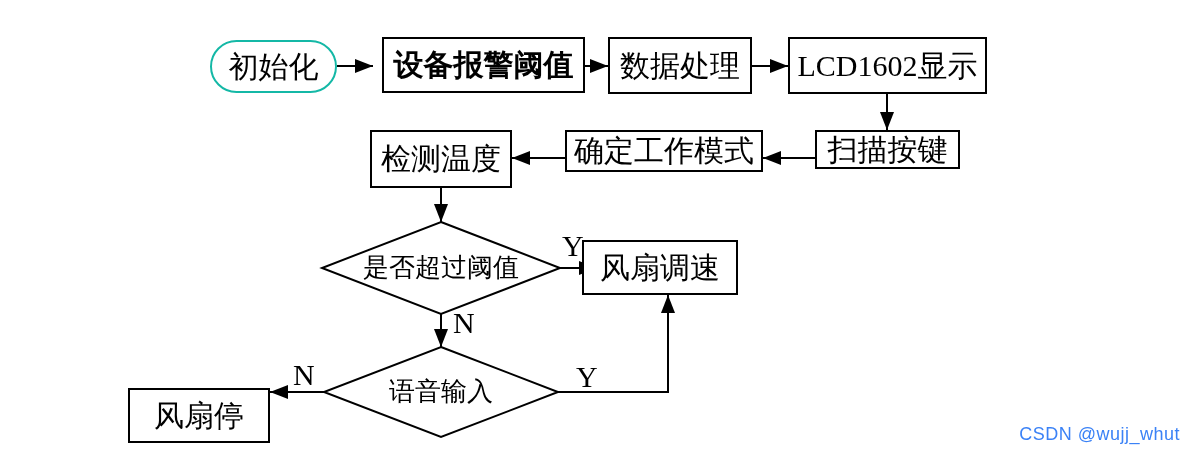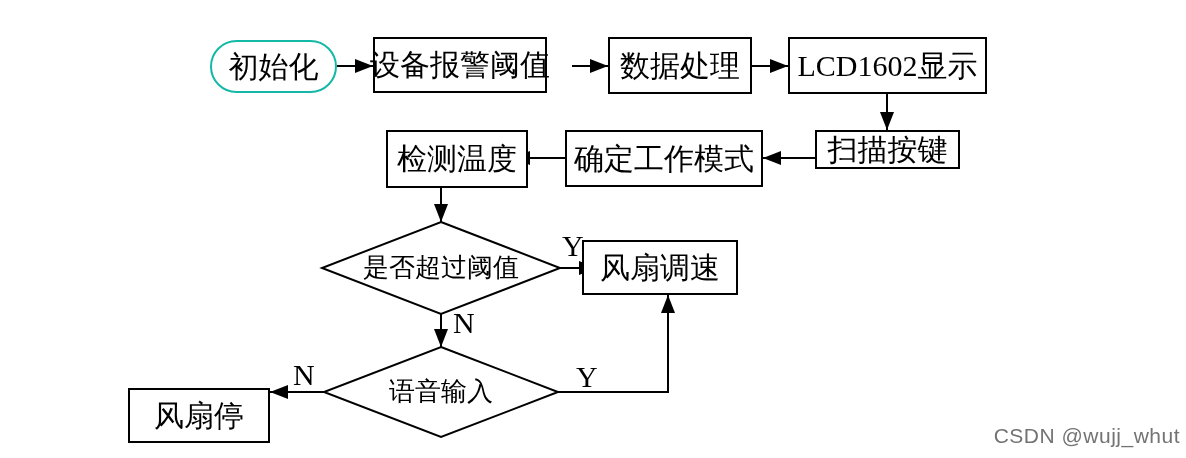--- a/index.html
+++ b/index.html
@@ -55,23 +55,23 @@
     position: absolute;
     font-size: 30px;
     line-height: 1;
     background: transparent;
   }
   .watermark {
     position: absolute;
     right: 6px;
     top: 424px;
     font-family: "Liberation Sans", "DejaVu Sans", sans-serif;
-    font-size: 21px;
+    font-size: 18px;
     letter-spacing: 0.5px;
-    color: #737373;
+    color: #3b82f6;
   }
 </style>
 </head>
 <body>
 
 <div class="canvas">
 
   <svg class="edge-layer" width="1186" height="458" viewBox="0 0 1186 458" xmlns="http://www.w3.org/2000/svg">
     <defs>
       <marker id="arrow" markerUnits="userSpaceOnUse" markerWidth="20" markerHeight="16" refX="18" refY="7" orient="auto">
@@ -90,31 +90,31 @@
     <line x1="441" y1="314" x2="441" y2="347" stroke="#000000" stroke-width="2" marker-end="url(#arrow)"></line>
     <line x1="325" y1="392" x2="270" y2="392" stroke="#000000" stroke-width="2" marker-end="url(#arrow)"></line>
     <polyline points="558,392 668,392 668,295" fill="none" stroke="#000000" stroke-width="2" marker-end="url(#arrow)"></polyline>
 
     <polygon points="441,222 560,268 441,314 322,268" fill="#ffffff" stroke="#000000" stroke-width="2"></polygon>
     <polygon points="441,347 558,392 441,437 324,392" fill="#ffffff" stroke="#000000" stroke-width="2"></polygon>
   </svg>
 
   <div class="node terminator" style="left:210px; top:40px; width:127px; height:53px;">初始化</div>
 
-  <div class="node rect" style="left:373px; top:37px; width:174px; height:56px;">设备报警阈值</div>
+  <div class="node rect" style="left:382px; top:37px; width:203px; height:56px;font-weight:bold;">设备报警阈值</div>
 
   <div class="node rect" style="left:608px; top:37px; width:144px; height:57px;">数据处理</div>
 
   <div class="node rect" style="left:788px; top:37px; width:199px; height:57px;">LCD1602显示</div>
 
   <div class="node rect" style="left:815px; top:130px; width:145px; height:39px;">扫描按键</div>
 
-  <div class="node rect" style="left:565px; top:130px; width:198px; height:57px;">确定工作模式</div>
+  <div class="node rect" style="left:565px; top:130px; width:198px; height:42px;">确定工作模式</div>
 
-  <div class="node rect" style="left:370px; top:130px; width:142px; height:58px;margin-left:16px;">检测温度</div>
+  <div class="node rect" style="left:370px; top:130px; width:142px; height:58px;">检测温度</div>
 
   <div class="diamond-label" style="left:331px; top:250px; width:220px; height:36px;">是否超过阈值</div>
 
   <div class="node rect" style="left:582px; top:240px; width:156px; height:55px;">风扇调速</div>
 
   <div class="diamond-label" style="left:341px; top:374px; width:200px; height:36px;">语音输入</div>
 
   <div class="node rect" style="left:128px; top:365px; width:142px; height:55px;margin-top:23px;">风扇停</div>
 
   <span class="edge-label" style="left:562px; top:231px;">Y</span>

